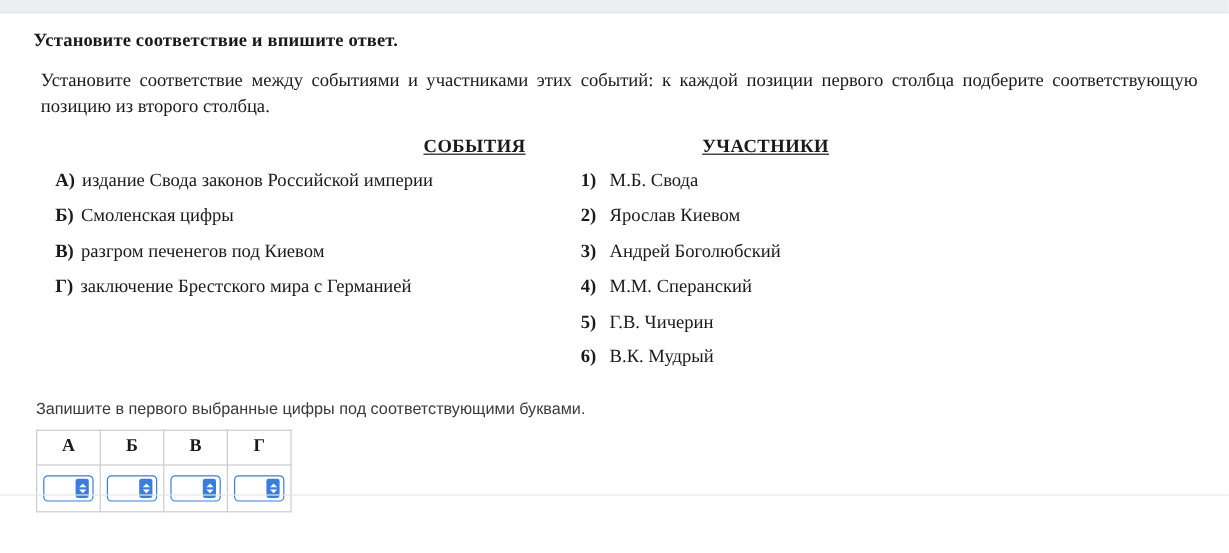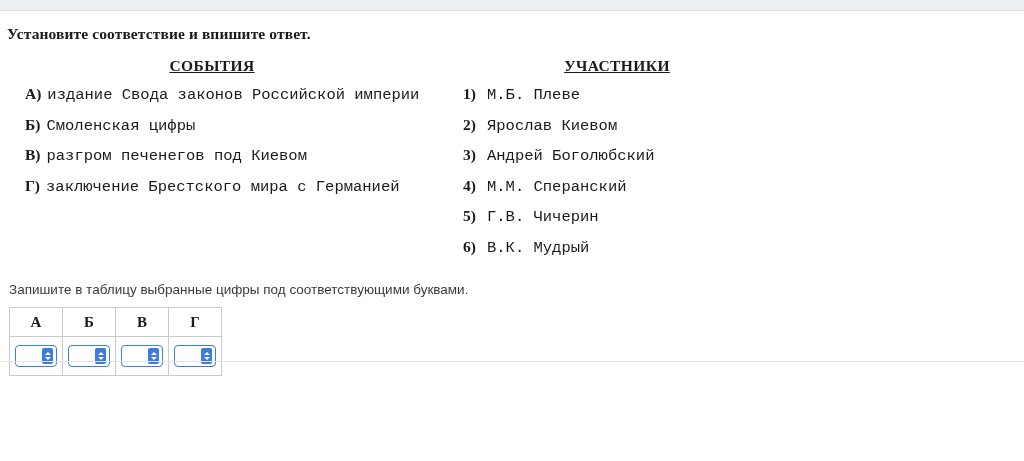--- a/index.html
+++ b/index.html
@@ -15,21 +15,21 @@
     overflow: hidden;
     position: relative;
   }
   .topbar {
     height: 10px;
     background: #eceff1;
     border-bottom: 1px solid #dfe3e6;
     width: 100%;
   }
   .page {
-    padding: 14px 22px 0 7px;
+    padding: 14px 22px 0 28px;
     position: relative;
   }
   .task-title {
     font-family: "Liberation Serif", serif;
     font-weight: bold;
     font-size: 15.5px;
     color: #1a1a1a;
     margin: 0 0 14px 0;
     letter-spacing: 0.1px;
   }
@@ -53,21 +53,21 @@
   .col-left { width: 440px; }
   .col-right { width: 400px; }
   .col-head {
     text-align: center;
     font-weight: bold;
     font-size: 15.5px;
     text-decoration: underline;
     letter-spacing: 0.4px;
     margin-bottom: 10px;
   }
-  .col-left .col-head { padding-right: 30px; }
+  .col-left .col-head { padding-right: 30px; text-align: right; }
   .col-right .col-head { padding-right: 60px; text-decoration: underline; }
   .item-row {
     display: flex;
     align-items: baseline;
     margin-bottom: 11.5px;
     font-size: 15.5px;
   }
   .item-key {
     font-weight: bold;
     min-width: 30px;
@@ -75,21 +75,20 @@
     padding-left: 18px;
     box-sizing: border-box;
   }
   .col-right .item-key {
     min-width: 34px;
     padding-left: 16px;
   }
   .item-text {
     flex: 1;
     padding-left: 6px;
-    font-family: Liberation Mono, monospace;
   }
   .note {
     font-family: "Liberation Sans", sans-serif;
     font-size: 13.5px;
     color: #3a3a3a;
     margin-top: 14px;
     margin-bottom: 10px;
     padding-left: 2px;
   }
   .answer-table {
@@ -173,20 +172,21 @@
 </style>
 </head>
 <body>
 
 <div class="topbar"></div>
 
 <div class="page">
 
   <div class="task-title">Установите соответствие и впишите ответ.</div>
 
+  <div class="task-intro">Установите соответствие между событиями и участниками этих событий: к каждой позиции первого столбца подберите соответствующую позицию из второго столбца.</div>
 
   <div class="columns">
 
     <div class="col col-left">
       <div class="col-head">СОБЫТИЯ</div>
 
       <div class="item-row">
         <span class="item-key">А)</span>
         <span class="item-text">издание Свода законов Российской империи</span>
       </div>
@@ -202,21 +202,21 @@
         <span class="item-key">Г)</span>
         <span class="item-text">заключение Брестского мира с Германией</span>
       </div>
     </div>
 
     <div class="col col-right">
       <div class="col-head">УЧАСТНИКИ</div>
 
       <div class="item-row">
         <span class="item-key">1)</span>
-        <span class="item-text">М.Б. Плеве</span>
+        <span class="item-text">М.Б. Свода</span>
       </div>
       <div class="item-row">
         <span class="item-key">2)</span>
         <span class="item-text">Ярослав Киевом</span>
       </div>
       <div class="item-row">
         <span class="item-key">3)</span>
         <span class="item-text">Андрей Боголюбский</span>
       </div>
       <div class="item-row">
@@ -228,21 +228,21 @@
         <span class="item-text">Г.В. Чичерин</span>
       </div>
       <div class="item-row">
         <span class="item-key">6)</span>
         <span class="item-text">В.К. Мудрый</span>
       </div>
     </div>
 
   </div>
 
-  <div class="note">Запишите в таблицу выбранные цифры под соответствующими буквами.</div>
+  <div class="note">Запишите в первого выбранные цифры под соответствующими буквами.</div>
 
   <table class="answer-table">
     <thead>
       <tr>
         <th>А</th>
         <th>Б</th>
         <th>В</th>
         <th>Г</th>
       </tr>
     </thead>

